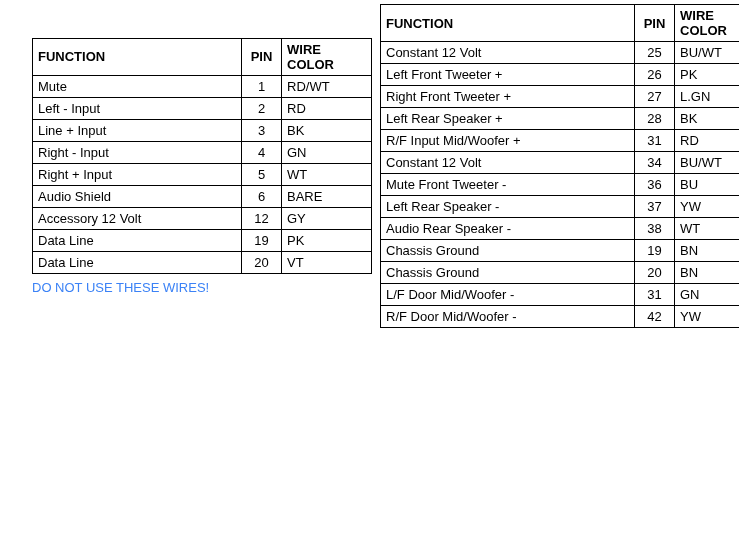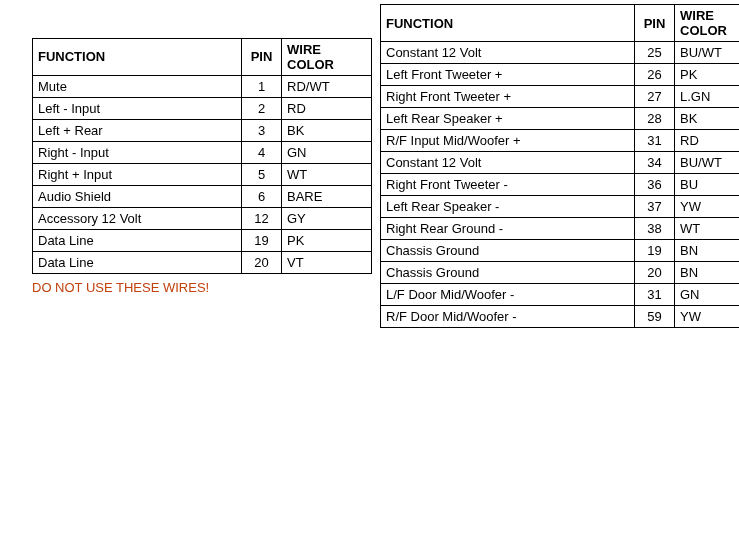--- a/index.html
+++ b/index.html
@@ -44,21 +44,21 @@
     .pin-col {
       width: 40px;
       text-align: center;
     }
     .wire-col {
       width: 90px;
     }
     .do-not-use {
       margin-top: 6px;
       font-size: 13px;
-      color: #c2410c;
+      color: #3b82f6;
     }
   </style>
 </head>
 <body>
 
 <div class="main-container">
 
   <div class="left-section">
     <table>
       <thead>
@@ -73,21 +73,21 @@
             <td>Mute</td>
             <td class="pin-col">1</td>
             <td class="wire-col">RD/WT</td>
           </tr>
           <tr>
             <td>Left - Input</td>
             <td class="pin-col">2</td>
             <td class="wire-col">RD</td>
           </tr>
           <tr>
-            <td>Left + Rear</td>
+            <td>Line + Input</td>
             <td class="pin-col">3</td>
             <td class="wire-col">BK</td>
           </tr>
           <tr>
             <td>Right - Input</td>
             <td class="pin-col">4</td>
             <td class="wire-col">GN</td>
           </tr>
           <tr>
             <td>Right + Input</td>
@@ -153,50 +153,50 @@
             <td>R/F Input Mid/Woofer +</td>
             <td class="pin-col">31</td>
             <td class="wire-col">RD</td>
           </tr>
           <tr>
             <td>Constant 12 Volt</td>
             <td class="pin-col">34</td>
             <td class="wire-col">BU/WT</td>
           </tr>
           <tr>
-            <td>Right Front Tweeter -</td>
+            <td>Mute Front Tweeter -</td>
             <td class="pin-col">36</td>
             <td class="wire-col">BU</td>
           </tr>
           <tr>
             <td>Left Rear Speaker -</td>
             <td class="pin-col">37</td>
             <td class="wire-col">YW</td>
           </tr>
           <tr>
-            <td>Right Rear Ground -</td>
+            <td>Audio Rear Speaker -</td>
             <td class="pin-col">38</td>
             <td class="wire-col">WT</td>
           </tr>
           <tr>
             <td>Chassis Ground</td>
             <td class="pin-col">19</td>
             <td class="wire-col">BN</td>
           </tr>
           <tr>
             <td>Chassis Ground</td>
             <td class="pin-col">20</td>
             <td class="wire-col">BN</td>
           </tr>
           <tr>
             <td>L/F Door Mid/Woofer -</td>
             <td class="pin-col">31</td>
             <td class="wire-col">GN</td>
           </tr>
           <tr>
             <td>R/F Door Mid/Woofer -</td>
-            <td class="pin-col">59</td>
+            <td class="pin-col">42</td>
             <td class="wire-col">YW</td>
           </tr>
         </tbody>
     </table>
   </div>
 </div>
 
 </body></html>

